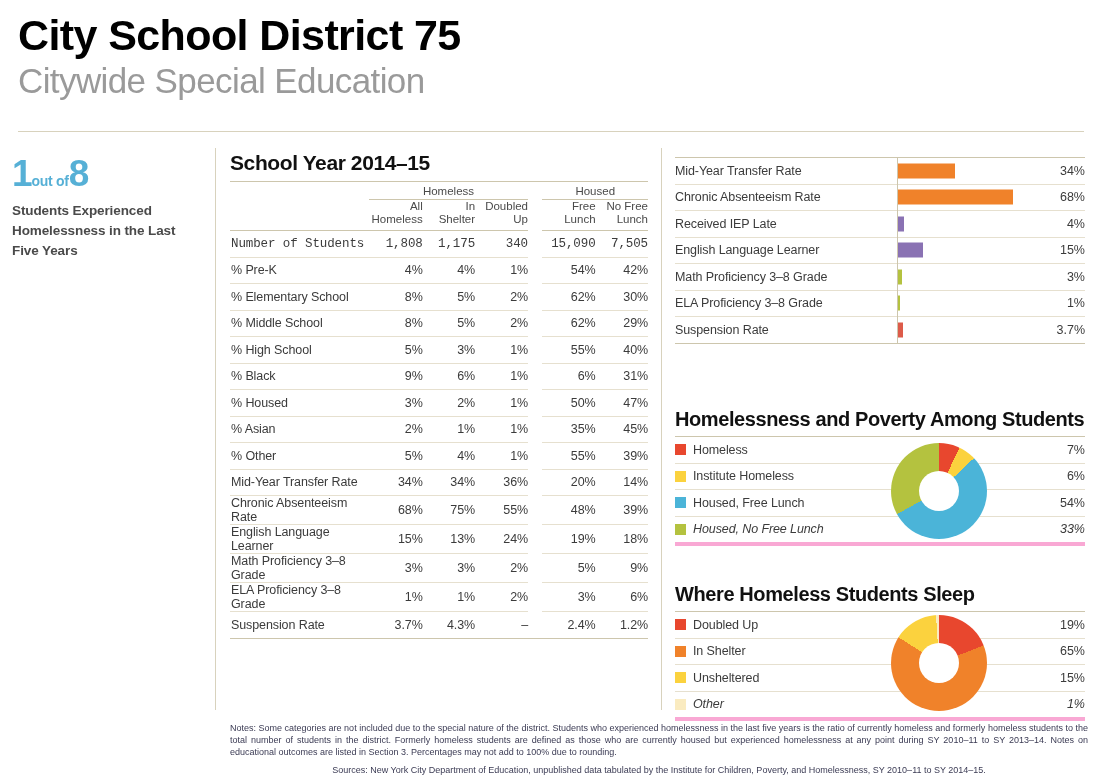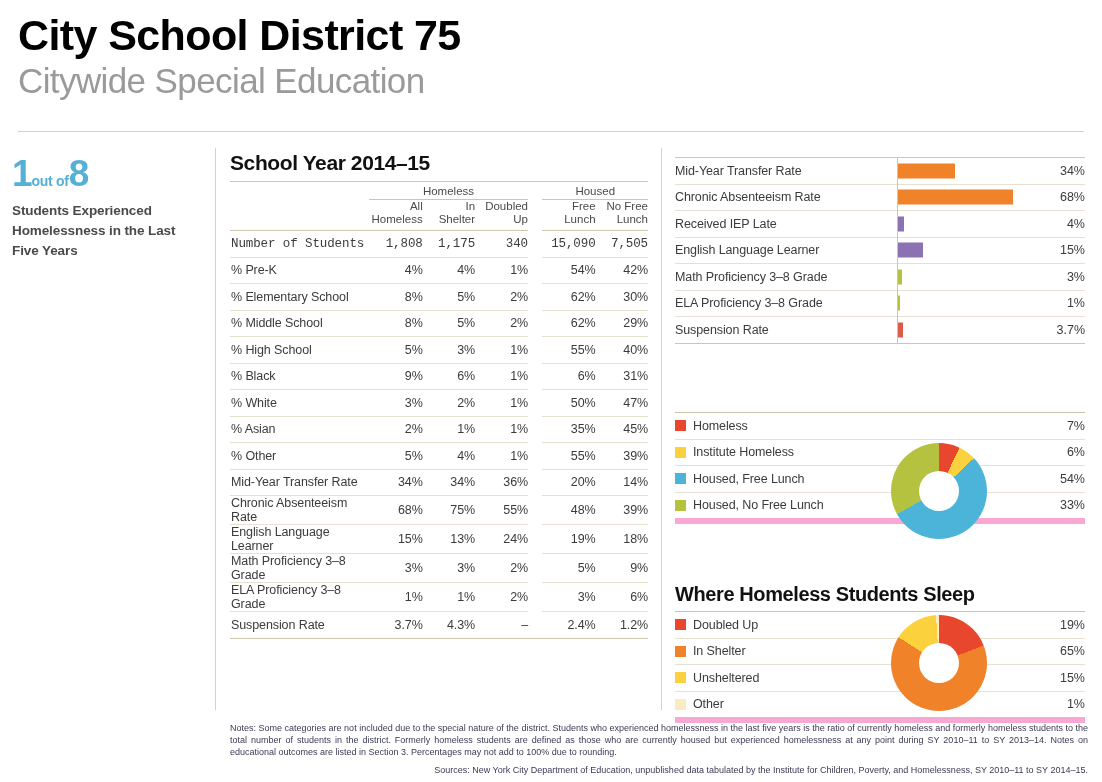--- a/index.html
+++ b/index.html
@@ -155,21 +155,21 @@
     width: 1px; background: #cdc6ad; z-index: 2;
   }
 
   
   .lrow {
     display: flex; align-items: center;
     height: 25.5px;
     border-bottom: 1px solid #e6e0cf;
     position: relative;
   }
-  .lrow:last-child { border-bottom: 6px solid #f9a8d4; }
+  .lrow:last-child { border-bottom: 4px solid #f9a8d4; font-style: italic; }
   .swatch {
     width: 11px; height: 11px; flex: none; margin-right: 7px;
   }
   .lrow .llabel {
     font-size: 12.5px; color: #3b3b3b; flex: 1;
     letter-spacing: -0.1px;
   }
   .lrow .lval {
     font-size: 12.5px; color: #3b3b3b; text-align: right;
     width: 52px; flex: none;
@@ -190,21 +190,21 @@
 
   
   .notes { position: absolute; left: 230px; top: 722px; width: 858px; }
   .notes p {
     margin: 0 0 6px 0;
     font-size: 9px;
     line-height: 12px;
     color: #3b3b54;
     text-align: justify;
   }
-  .notes p.src { text-align: right; margin-bottom: 0; }
+  .notes p.src { text-align: center; margin-bottom: 0; }
 </style>
 </head>
 <body>
 
 <div class="page">
 
   <div class="header">
     <div class="title-main">City School District 75</div>
     <div class="title-sub">Citywide Special Education</div>
   </div>
@@ -341,21 +341,21 @@
           <tr class="drow">
             <td class="rowhead">% Black</td>
             <td class="num">9%</td>
             <td class="num">6%</td>
             <td class="num">1%</td>
             <td class="gap"></td>
             <td class="num">6%</td>
             <td class="num">31%</td>
           </tr>
           <tr class="drow">
-            <td class="rowhead">% White</td>
+            <td class="rowhead">% Housed</td>
             <td class="num">3%</td>
             <td class="num">2%</td>
             <td class="num">1%</td>
             <td class="gap"></td>
             <td class="num">50%</td>
             <td class="num">47%</td>
           </tr>
           <tr class="drow">
             <td class="rowhead">% Asian</td>
             <td class="num">2%</td>
@@ -482,20 +482,21 @@
           <div class="clabel">Suspension Rate</div>
           <div class="cbarwrap">
             <div class="cbar" style="width: 6.29px; background: rgb(221, 91, 73);"></div>
           </div>
           <div class="cval">3.7%</div>
         </div>
       </div>
   </div>
 
   <div class="right-panel rp-2">
+    <div class="rp-title">Homelessness and Poverty Among Students</div>
     <div class="rp-rule"></div>
     <div class="chart-rows" id="donut1-rows">
         <div class="lrow">
           <span class="swatch" style="background: rgb(232, 71, 46);"></span>
           <span class="llabel">Homeless</span>
           <span class="lval">7%</span>
         </div>
         <div class="lrow">
           <span class="swatch" style="background: rgb(251, 210, 62);"></span>
           <span class="llabel">Institute Homeless</span>

